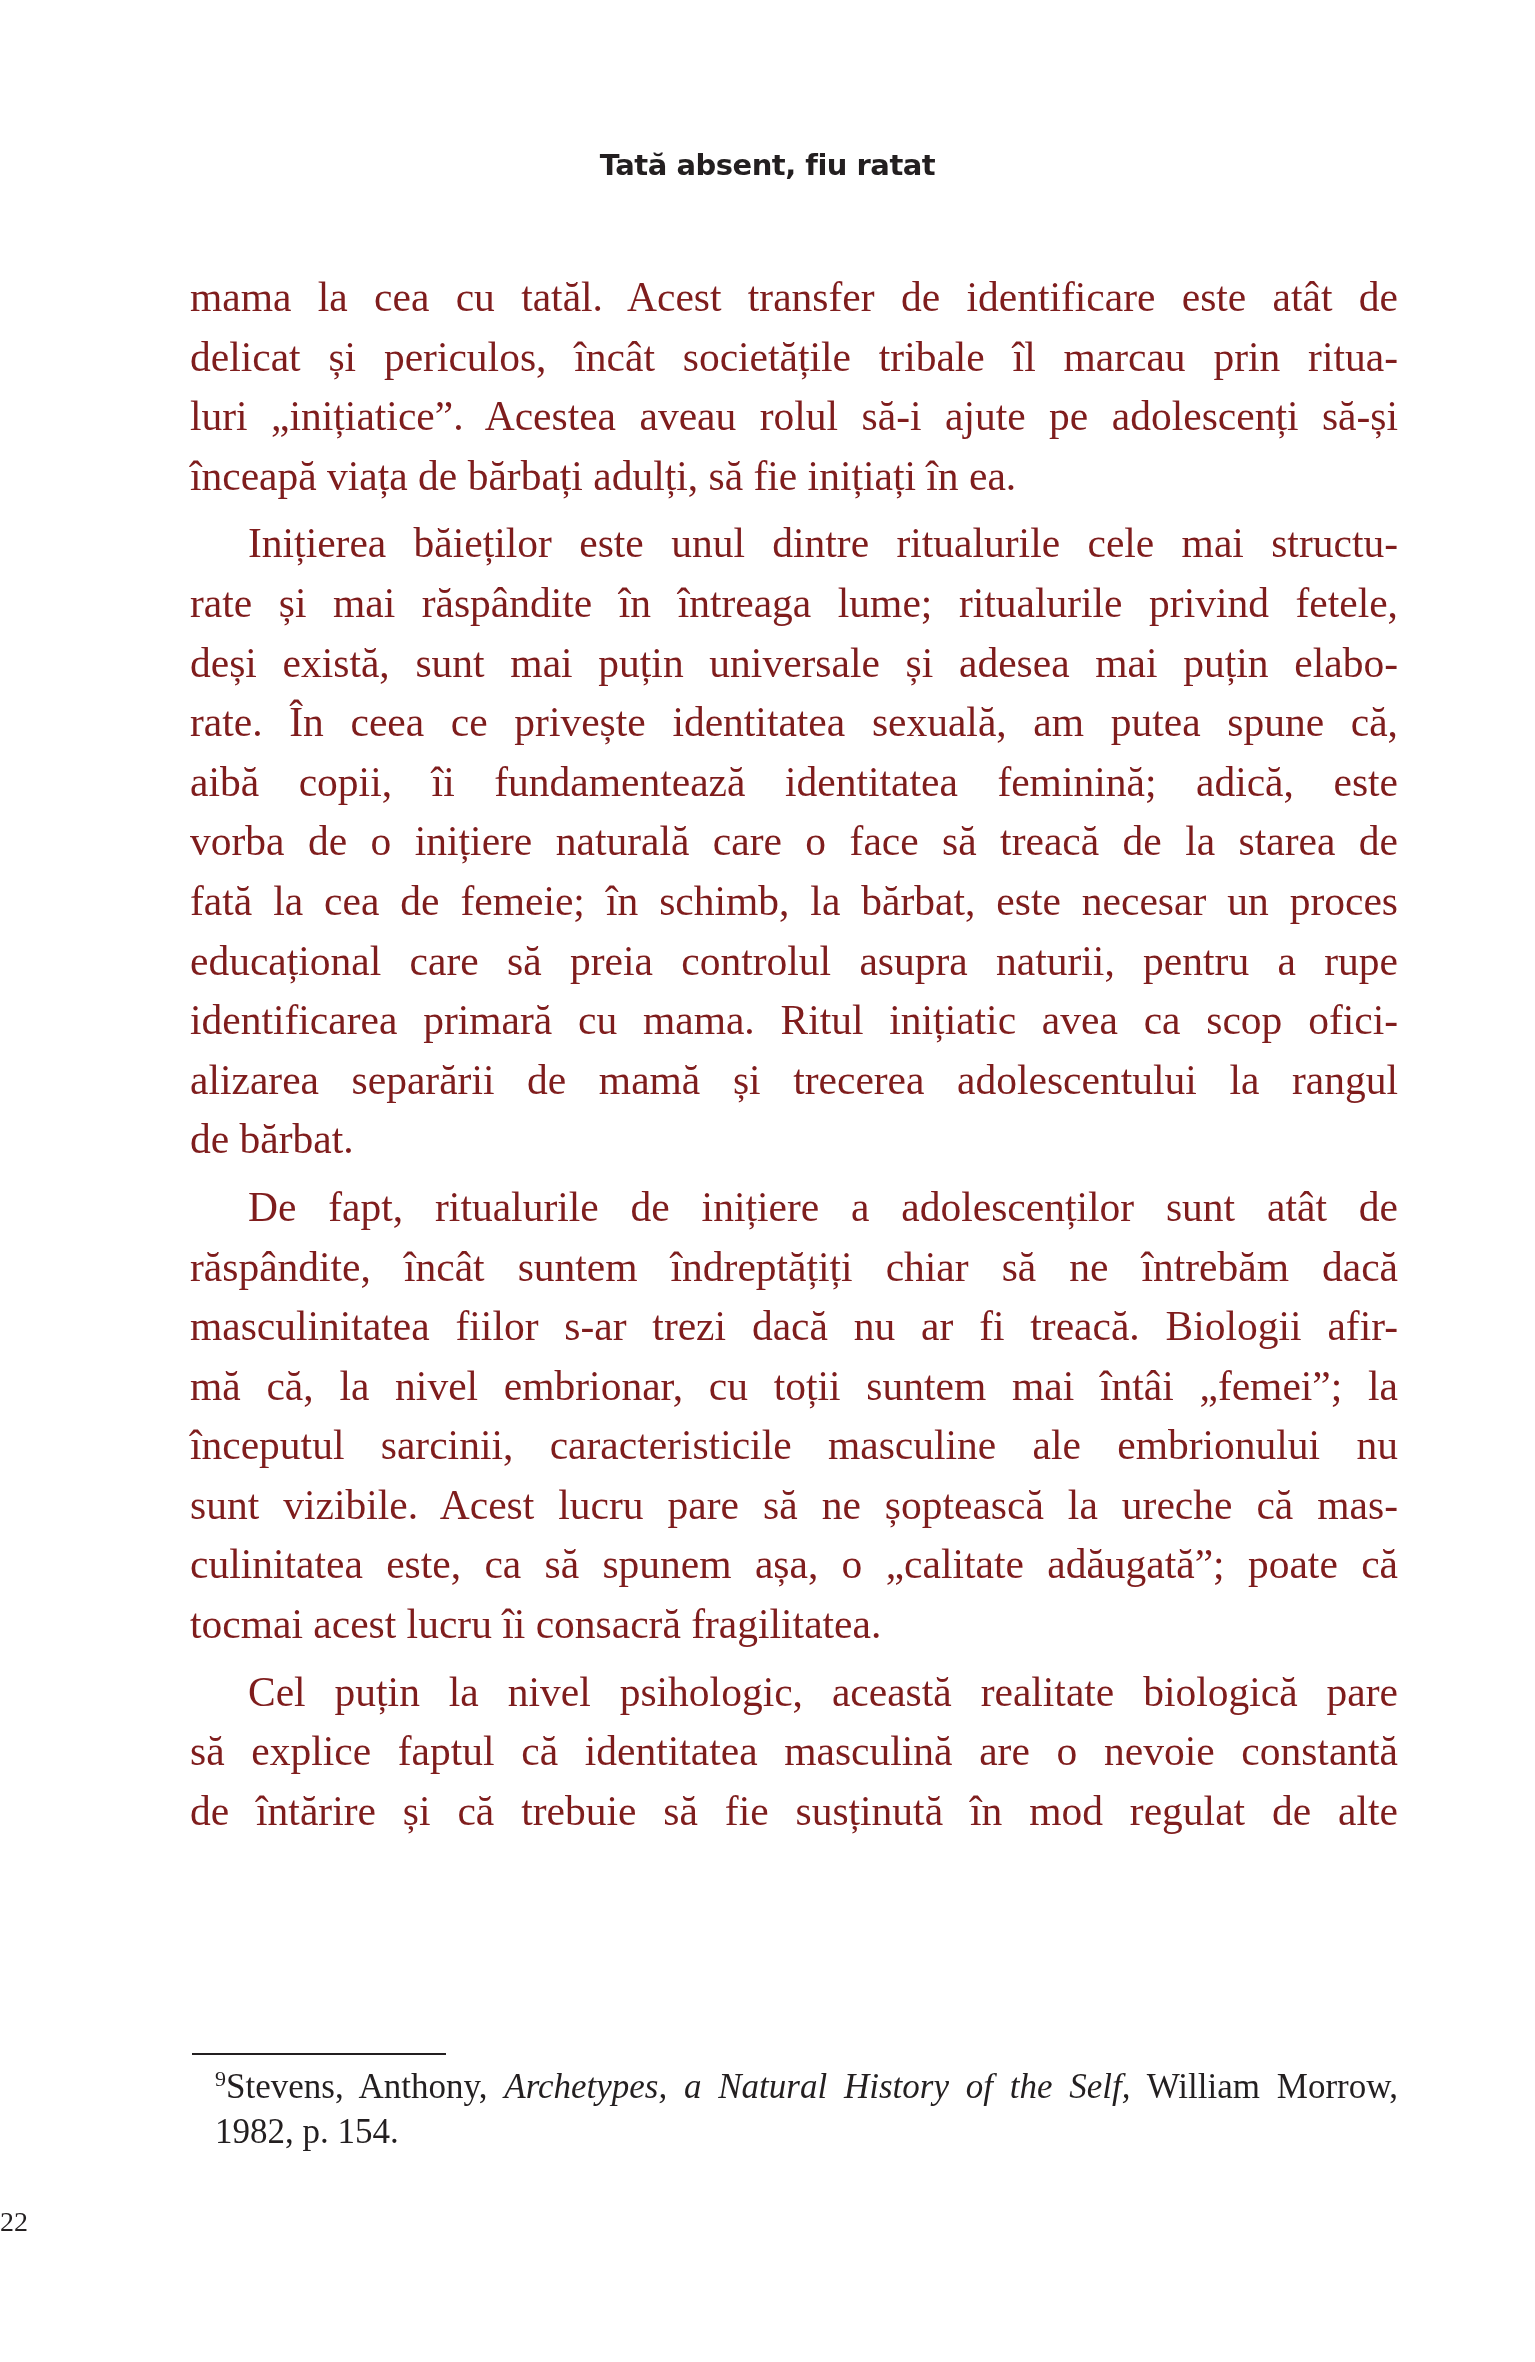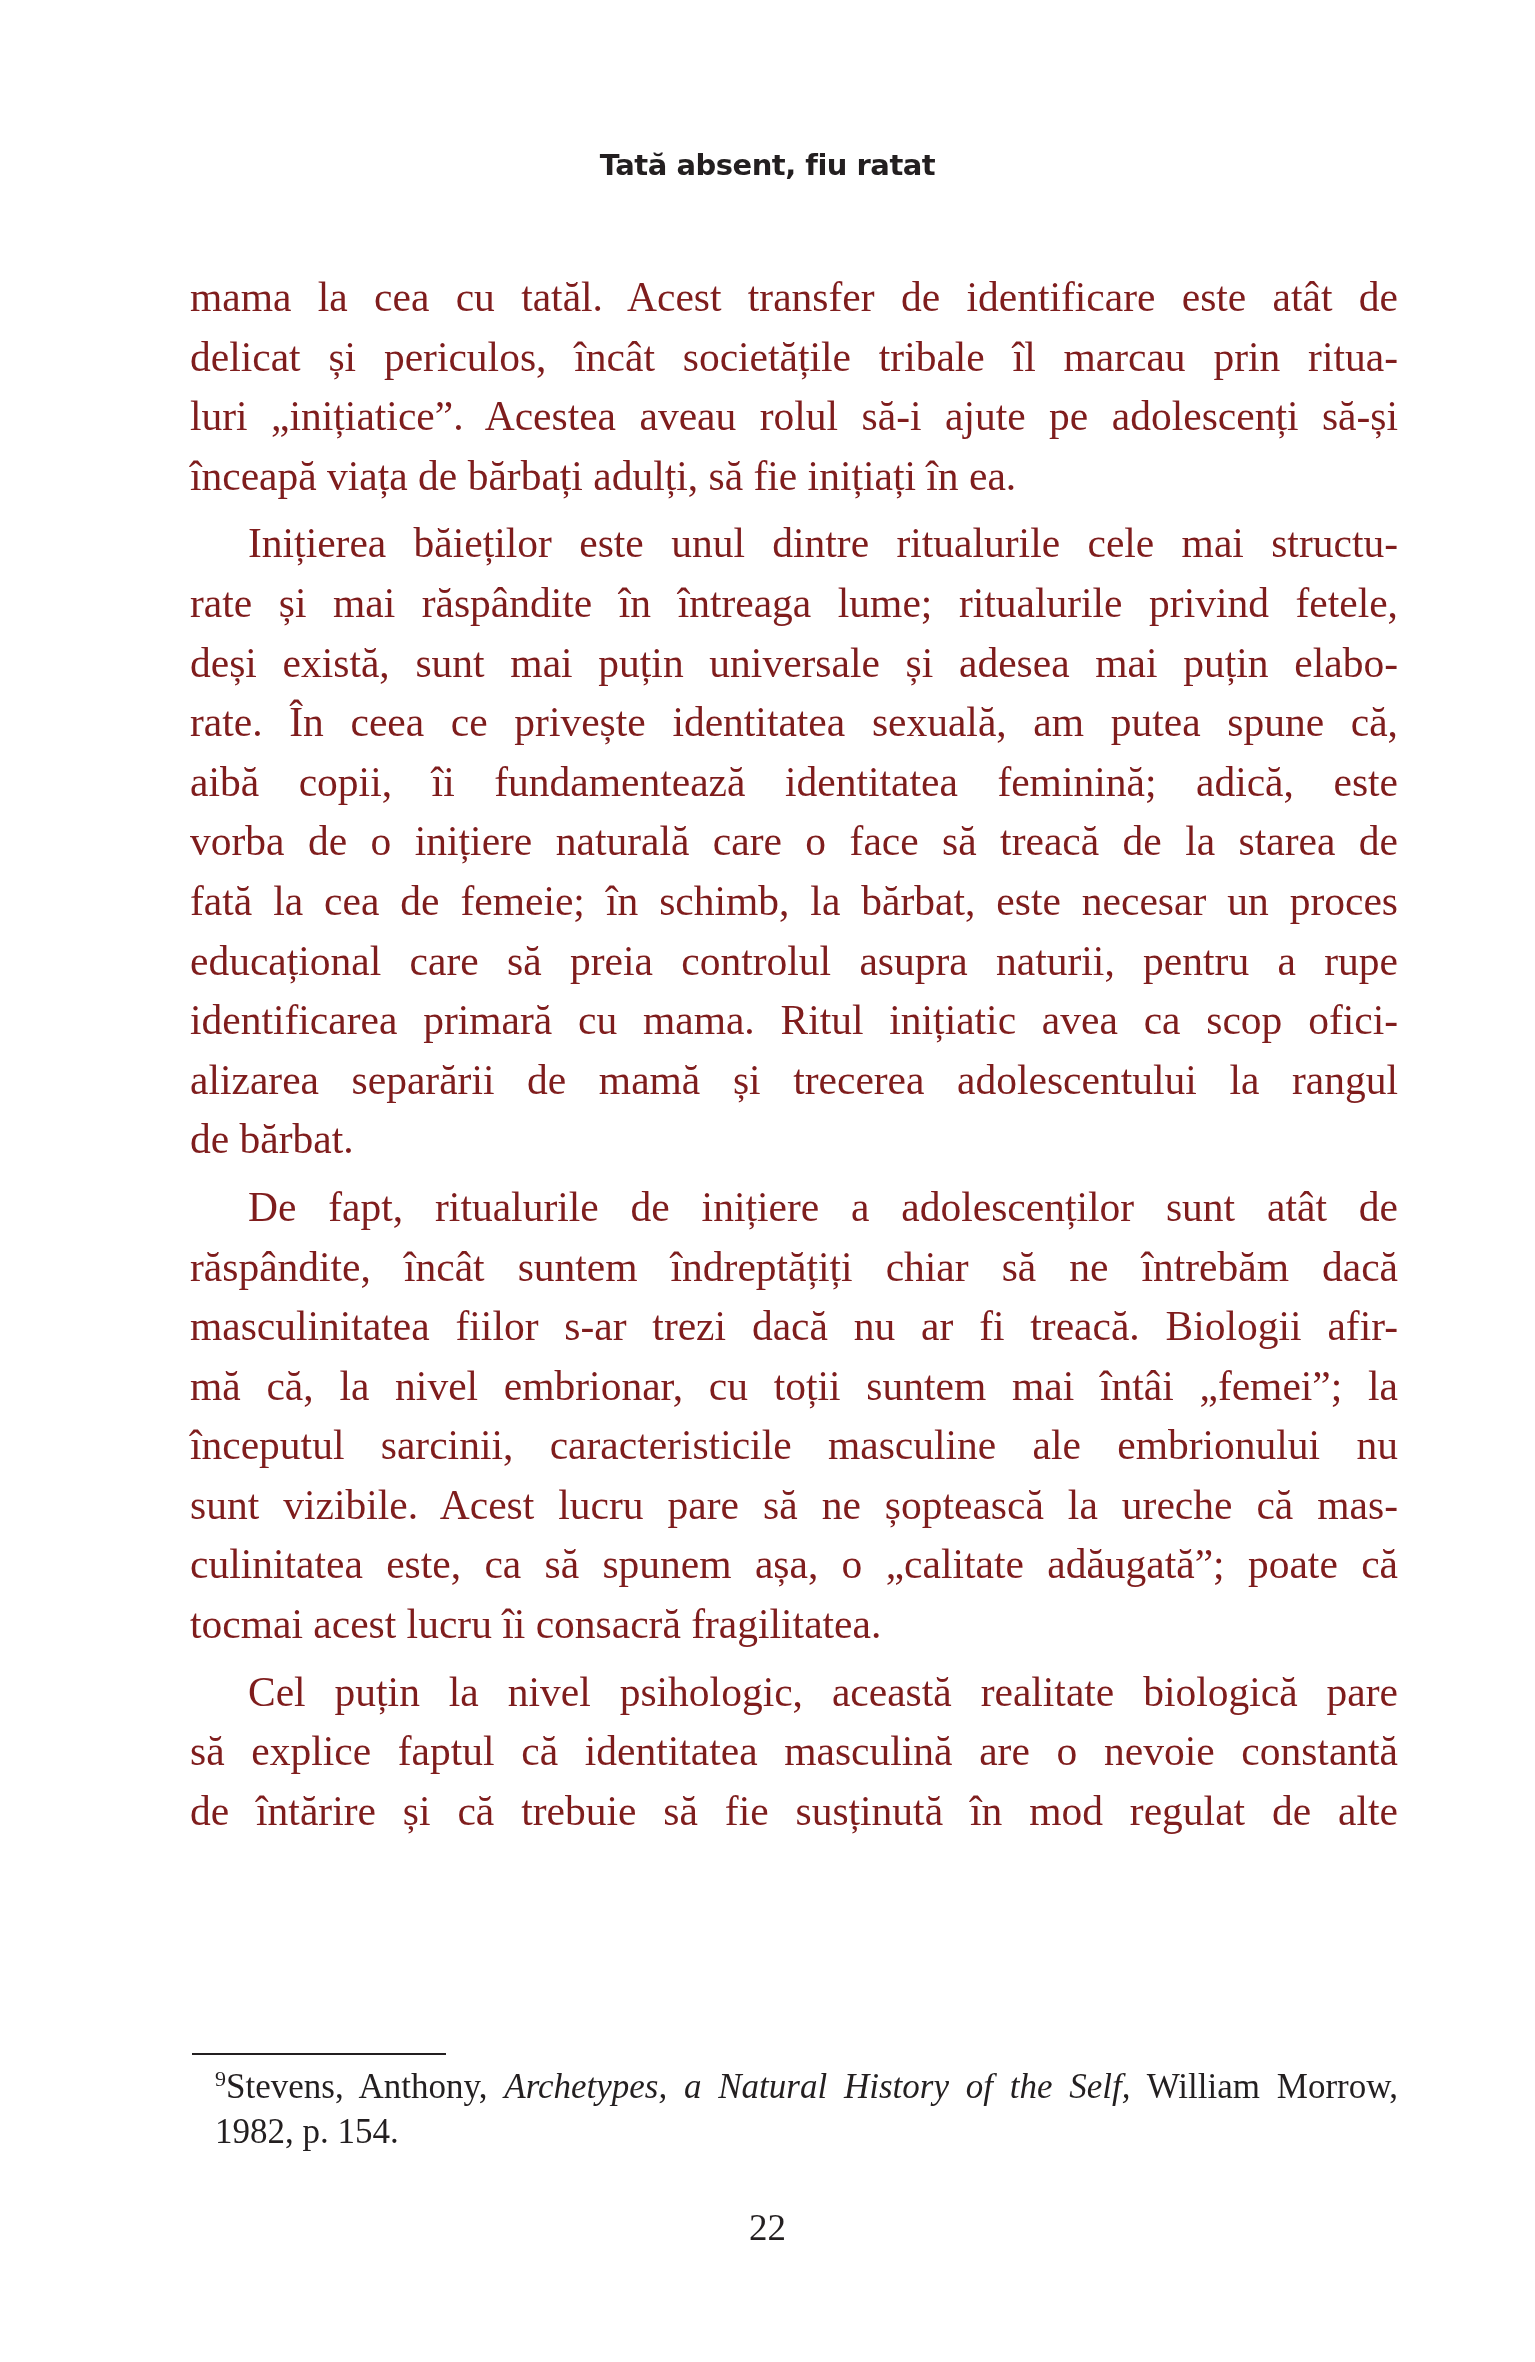--- a/index.html
+++ b/index.html
@@ -92,23 +92,22 @@
       vertical-align: 12px;
     }
     .footnote i {
       font-style: italic;
     }
     .page-number {
       position: absolute;
       top: 2206px;
       left: 0;
       width: 1535px;
-      text-align: center;
       font-family: "Liberation Serif", serif;
-      font-size: 37px;
+      font-size: 28px;
       color: #231f20;
     }
   </style>
 </head>
 <body>
 
 <div class="running-header">Tată absent, fiu ratat</div>
 
 <div class="text-block">
 

